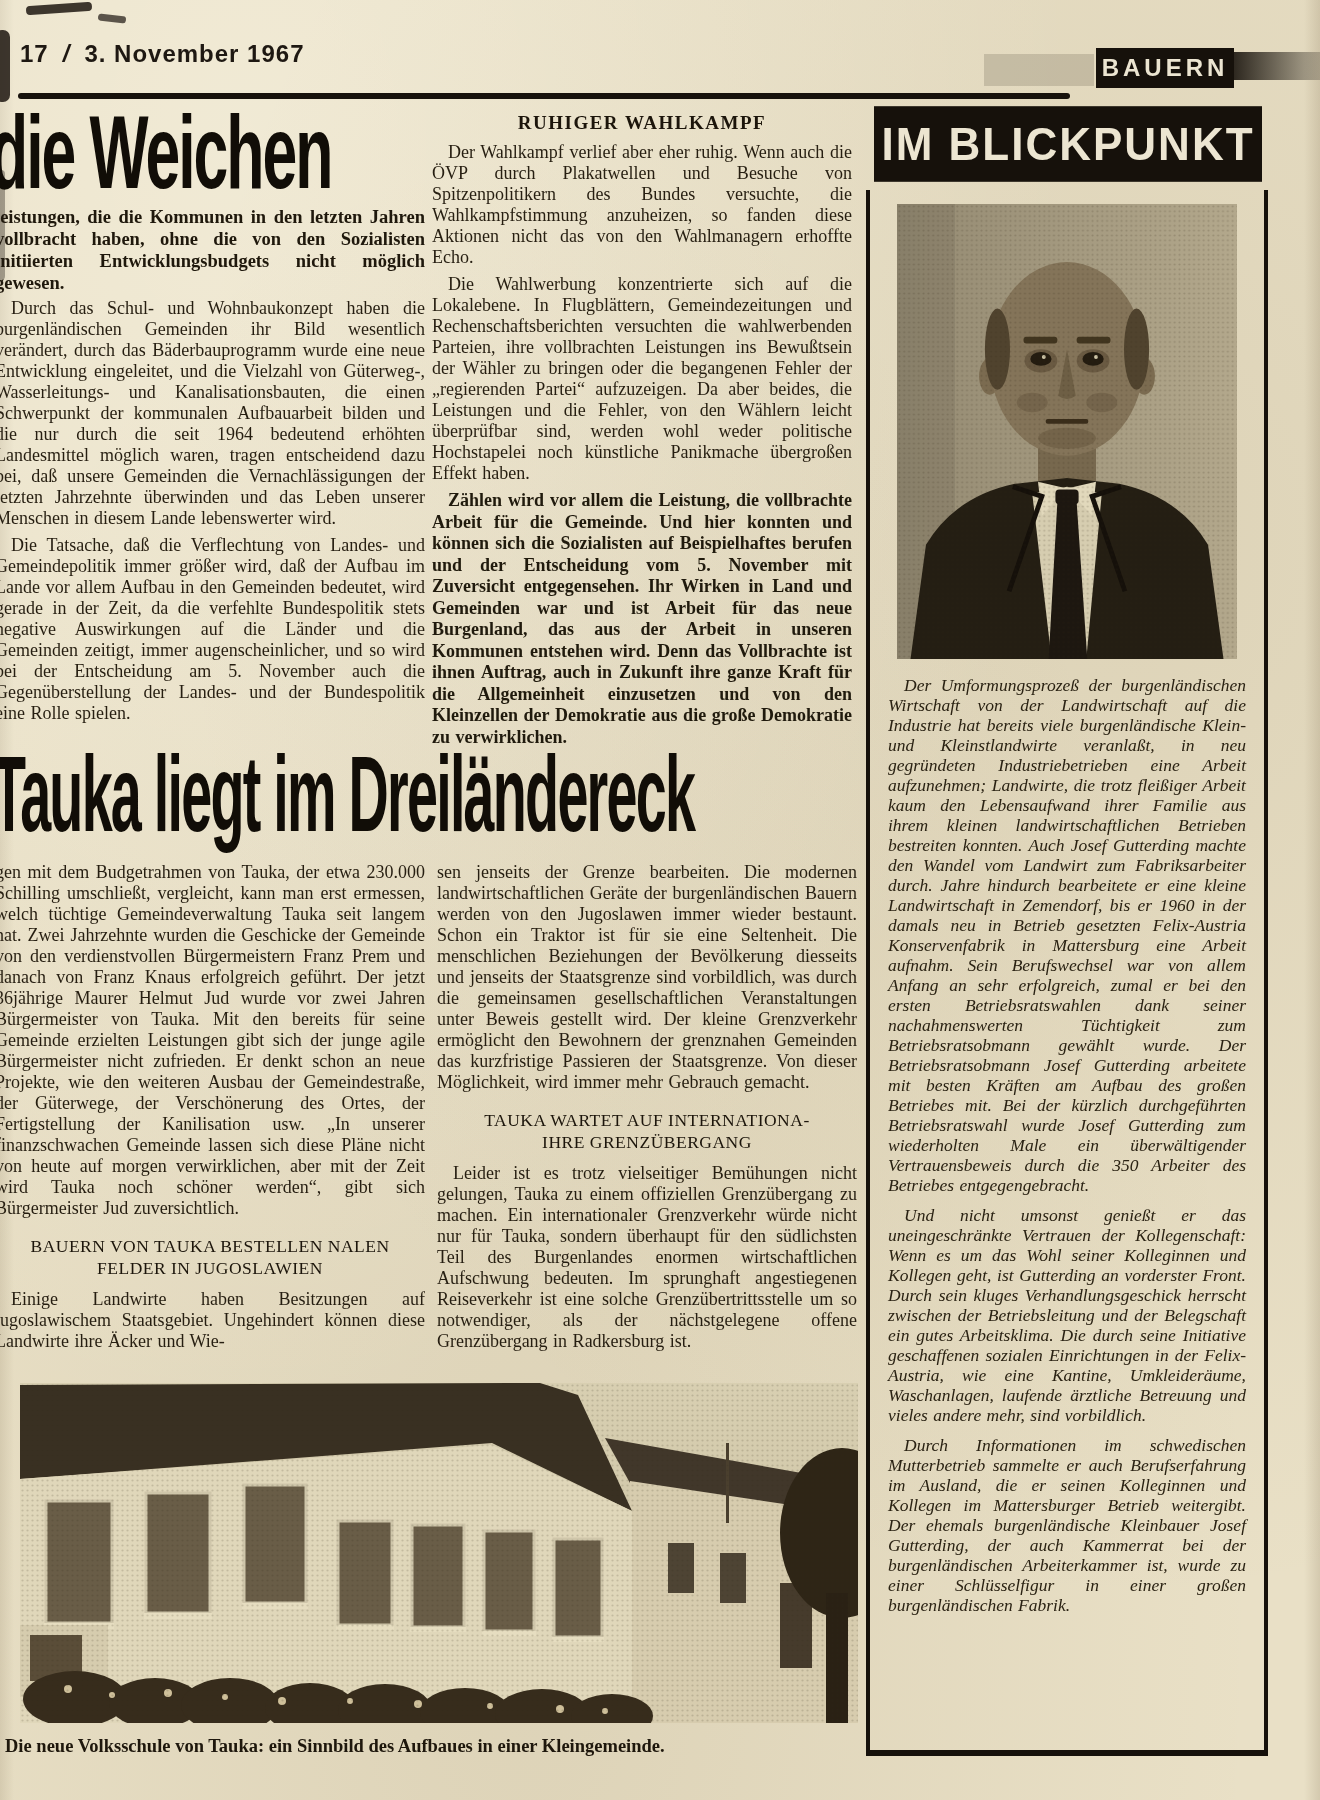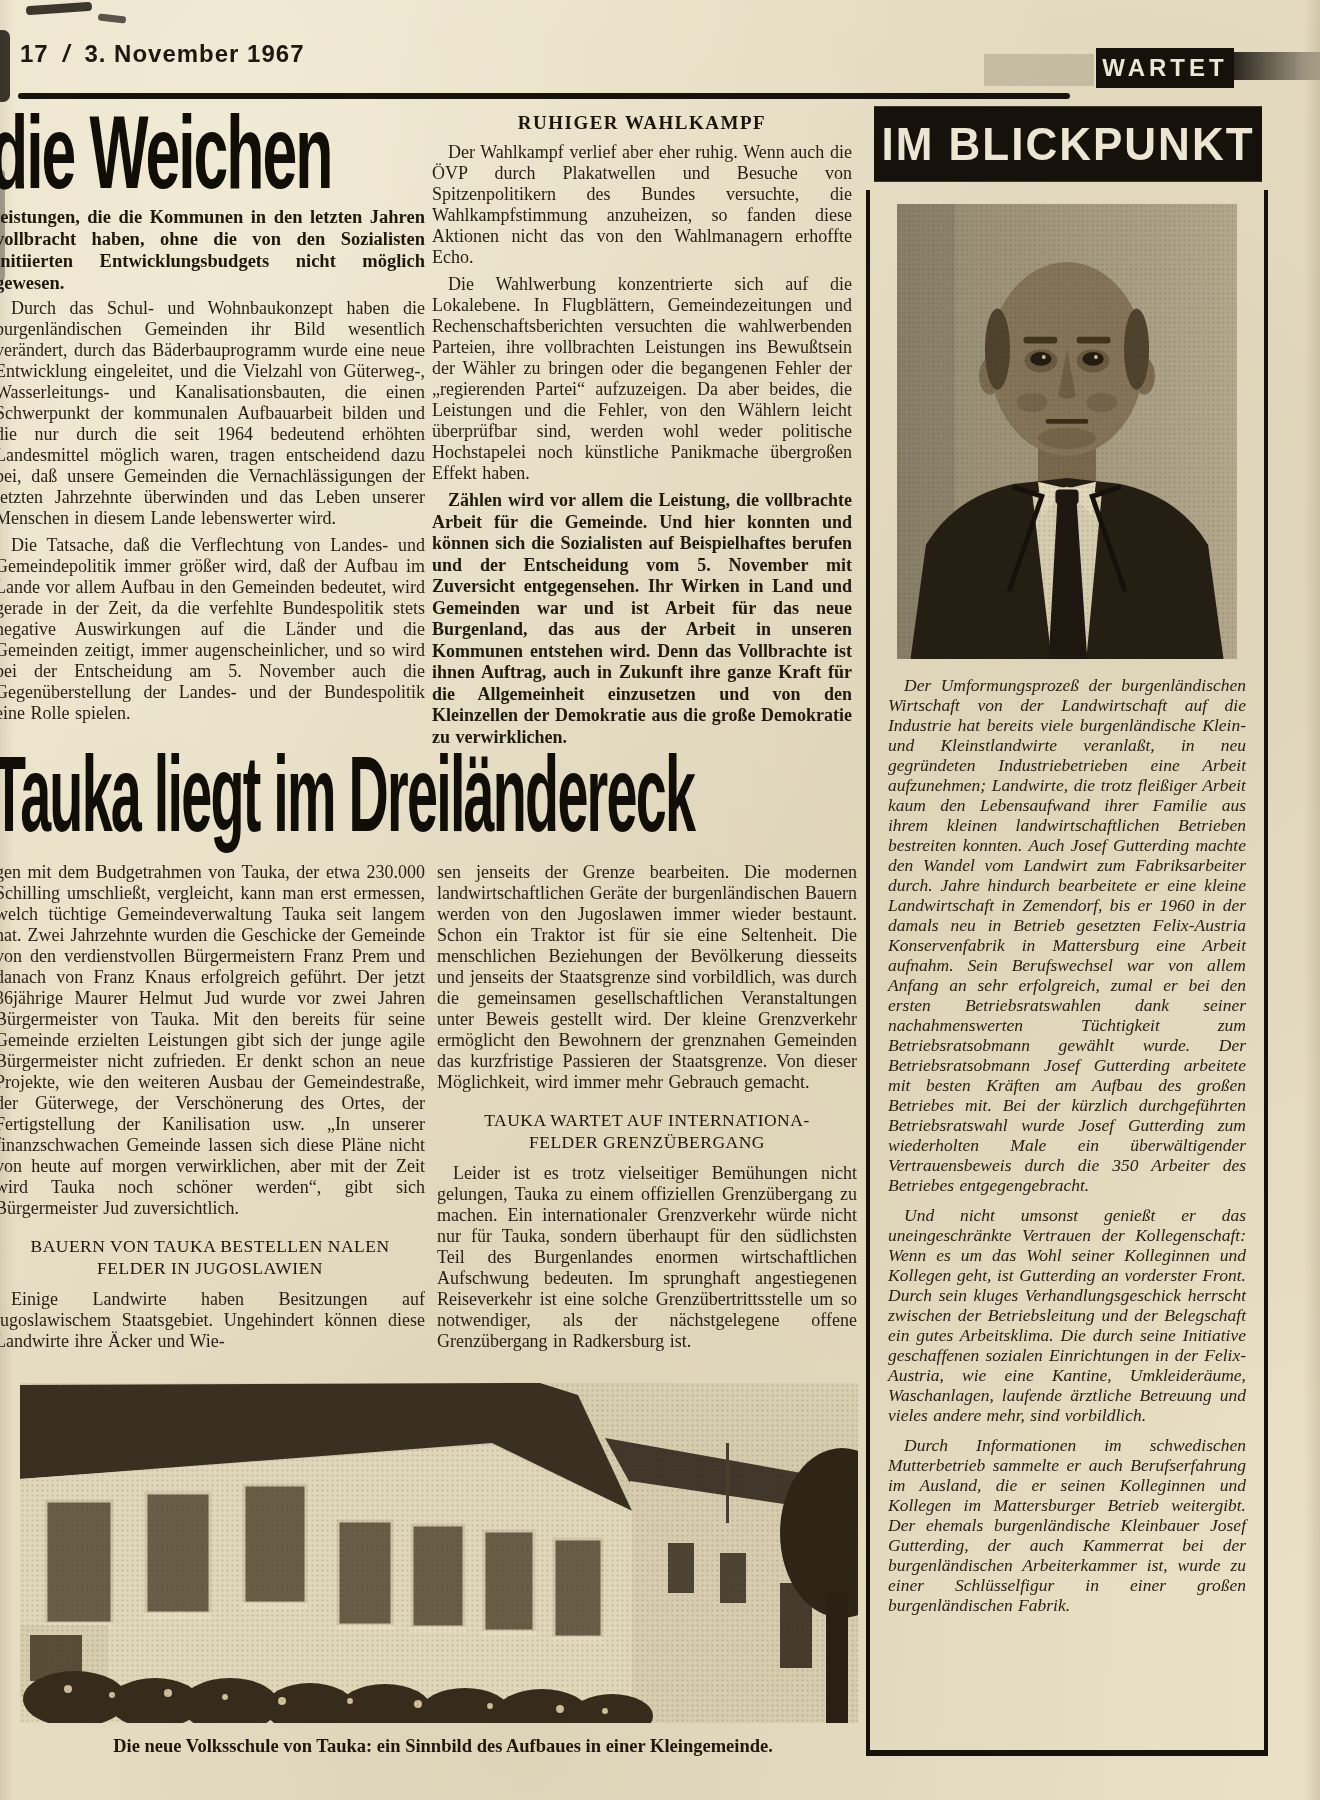--- a/index.html
+++ b/index.html
@@ -42,21 +42,21 @@
   .para.indent{text-indent:16px;}
   .para.lead{font-weight:bold;font-size:18.5px;line-height:22px;color:#1f180c;margin-bottom:4px;}
   .para.boldp{font-weight:bold;line-height:21.5px;color:#201a0d;}
   .mid-heading{font-weight:bold;font-size:19px;letter-spacing:1.5px;text-align:center;
     margin:0 0 8px 0;color:#1c150b;}
   .subhead{font-weight:normal;font-size:17.5px;line-height:22px;text-align:center;
     margin:16px 0 10px 0;letter-spacing:0.5px;color:#1c150b;}
   
   .photo{position:absolute;display:block;}
   #school-photo{left:20px;top:1383px;width:838px;height:340px;}
-  .caption{position:absolute;left:24px;top:1736px;width:838px;text-align:center;
+  .caption{position:absolute;left:5px;top:1736px;width:838px;
     font-weight:bold;font-size:18.5px;color:#1e170c;}
   
   #blick{position:absolute;left:866px;top:108px;width:406px;height:1660px;}
   .bp-banner{position:absolute;left:8px;top:0;width:388px;height:72px;background:#16110b;
     color:#ece5d1;font-family:"Liberation Sans",sans-serif;font-weight:bold;font-size:44px;
     letter-spacing:2px;display:flex;align-items:center;justify-content:center;transform:scaleY(1.05);}
   .bp-box{position:absolute;left:0;top:82px;width:402px;height:1566px;box-sizing:border-box;
     border-left:4px solid #16110b;border-right:4px solid #16110b;border-bottom:6px solid #16110b;
     padding:0 18px 24px 18px;}
   .bp-portrait{display:block;margin:14px auto 0 auto;width:340px;height:455px;}
@@ -73,21 +73,21 @@
 
   <div class="smudge" style="left:26px;top:4px;width:66px;height:9px;transform:rotate(-4deg);border-radius:4px;opacity:.85"></div>
   <div class="smudge" style="left:98px;top:15px;width:28px;height:7px;transform:rotate(7deg);border-radius:3px;opacity:.7"></div>
   <div class="smudge" style="left:-5px;top:30px;width:15px;height:72px;border-radius:7px;opacity:.85"></div>
   <div class="smudge" style="left:-3px;top:170px;width:8px;height:110px;border-radius:4px;opacity:.35"></div>
 
   <div class="issue-line">
     <span>17</span><span class="sep">/</span><span>3. November 1967</span>
   </div>
   <div class="badge-shadow"></div>
-  <div class="badge">WARTET</div>
+  <div class="badge">BAUERN</div>
   <div class="badge-smear"></div>
   <div class="top-rule"></div>
 
   <div class="big-head" id="weichen-head">die Weichen</div>
   <div class="col" id="weichen-col">
     <p class="para lead">leistungen, die die Kommunen in den letzten Jahren vollbracht haben, ohne die von den Sozialisten initiierten Entwicklungsbudgets nicht möglich gewesen.</p>
     <p class="para indent">Durch das Schul- und Wohnbaukonzept haben die burgenländischen Gemeinden ihr Bild wesentlich verändert, durch das Bäderbauprogramm wurde eine neue Entwicklung eingeleitet, und die Vielzahl von Güterweg-, Wasserleitungs- und Kanalisationsbauten, die einen Schwerpunkt der kommunalen Aufbauarbeit bilden und die nur durch die seit 1964 bedeutend erhöhten Landesmittel möglich waren, tragen entscheidend dazu bei, daß unsere Gemeinden die Vernachlässigungen der letzten Jahrzehnte überwinden und das Leben unserer Menschen in diesem Lande lebenswerter wird.</p>
     <p class="para indent">Die Tatsache, daß die Verflechtung von Landes- und Gemeindepolitik immer größer wird, daß der Aufbau im Lande vor allem Aufbau in den Gemeinden bedeutet, wird gerade in der Zeit, da die verfehlte Bundespolitik stets negative Auswirkungen auf die Länder und die Gemeinden zeitigt, immer augenscheinlicher, und so wird bei der Entscheidung am 5. November auch die Gegenüberstellung der Landes- und der Bundespolitik eine Rolle spielen.</p>
   </div>
 
@@ -104,21 +104,21 @@
     <h3 class="subhead">
       <span>BAUERN VON TAUKA BESTELLEN NALEN</span><br>
       <span>FELDER IN  JUGOSLAWIEN</span>
     </h3>
     <p class="para indent">Einige Landwirte haben Besitzungen auf jugoslawischem Staatsgebiet. Ungehindert können diese Landwirte ihre Äcker und Wie-</p>
   </div>
   <div class="col" id="tauka-col2">
     <p class="para">sen jenseits der Grenze bearbeiten. Die modernen landwirtschaftlichen Geräte der burgenländischen Bauern werden von den Jugoslawen immer wieder bestaunt. Schon ein Traktor ist für sie eine Seltenheit. Die menschlichen Beziehungen der Bevölkerung diesseits und jenseits der Staatsgrenze sind vorbildlich, was durch die gemeinsamen gesellschaftlichen Veranstaltungen unter Beweis gestellt wird. Der kleine Grenzverkehr ermöglicht den Bewohnern der grenznahen Gemeinden das kurzfristige Passieren der Staatsgrenze. Von dieser Möglichkeit, wird immer mehr Gebrauch gemacht.</p>
     <h3 class="subhead">
       <span>TAUKA WARTET AUF INTERNATIONA-</span><br>
-      <span>FELDER GRENZÜBERGANG</span>
+      <span>IHRE GRENZÜBERGANG</span>
     </h3>
     <p class="para indent">Leider ist es trotz vielseitiger Bemühungen nicht gelungen, Tauka zu einem offiziellen Grenzübergang zu machen. Ein internationaler Grenzverkehr würde nicht nur für Tauka, sondern überhaupt für den südlichsten Teil des Burgenlandes enormen wirtschaftlichen Aufschwung bedeuten. Im sprunghaft angestiegenen Reiseverkehr ist eine solche Grenzübertrittsstelle um so notwendiger, als der nächstgelegene offene Grenzübergang in Radkersburg ist.</p>
   </div>
 
   <svg class="photo" id="school-photo" viewBox="0 0 838 340" preserveAspectRatio="none" xmlns="http://www.w3.org/2000/svg">
     <defs>
       <pattern id="ht1" width="5" height="5" patternUnits="userSpaceOnUse">
         <circle cx="2.5" cy="2.5" r="1.1" fill="rgba(45,35,18,0.16)"></circle>
       </pattern>
       <linearGradient id="sky1" x1="0" y1="0" x2="0" y2="1">

